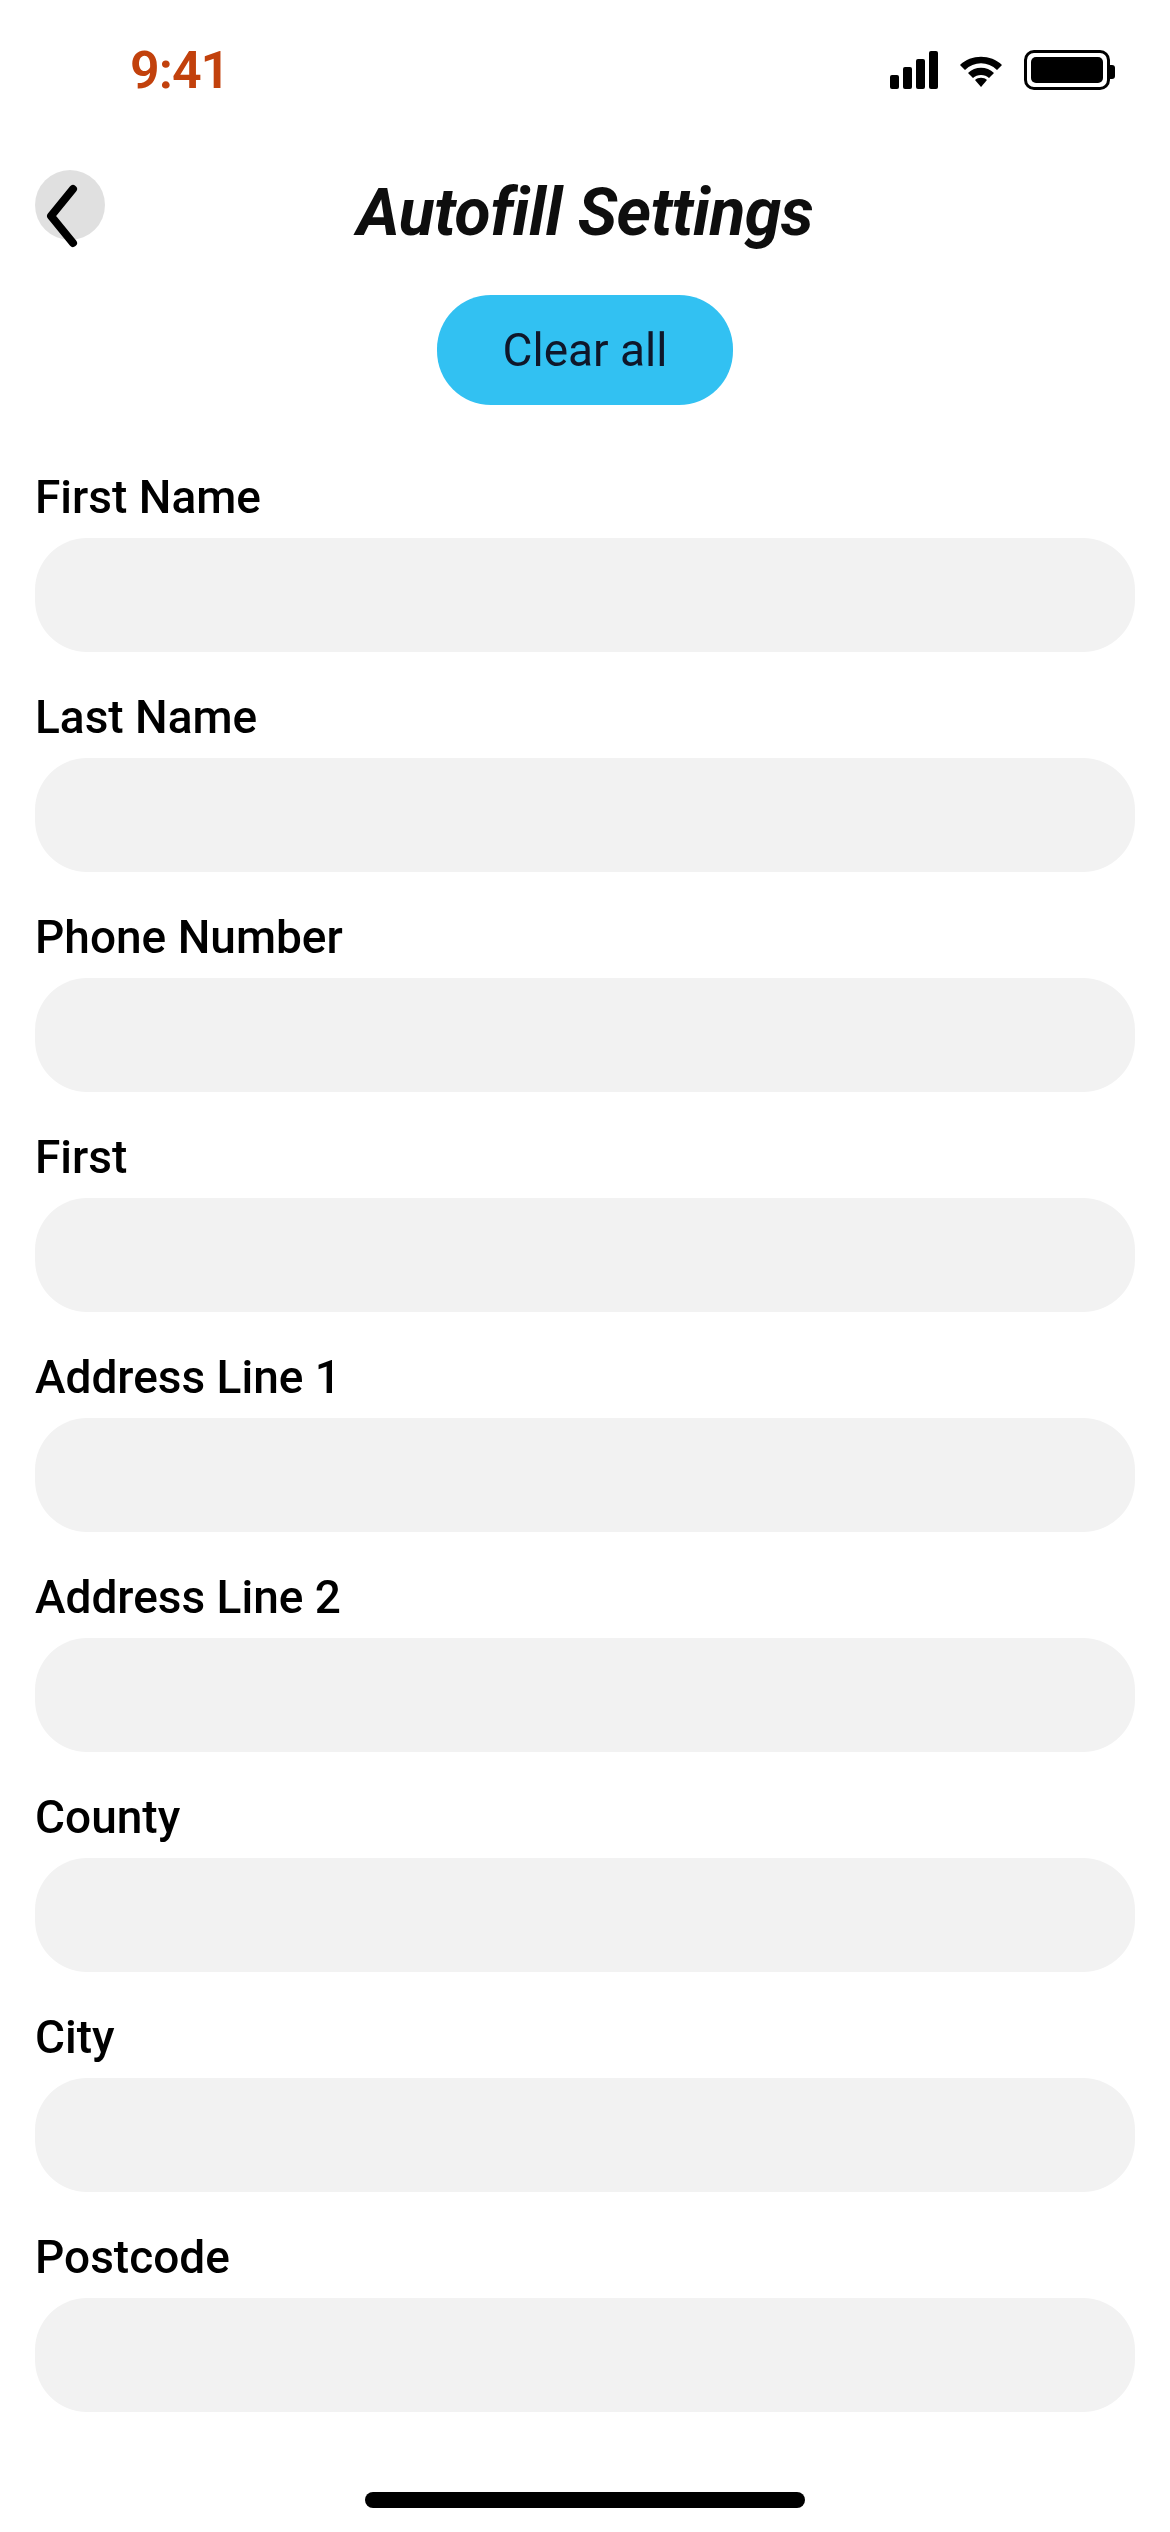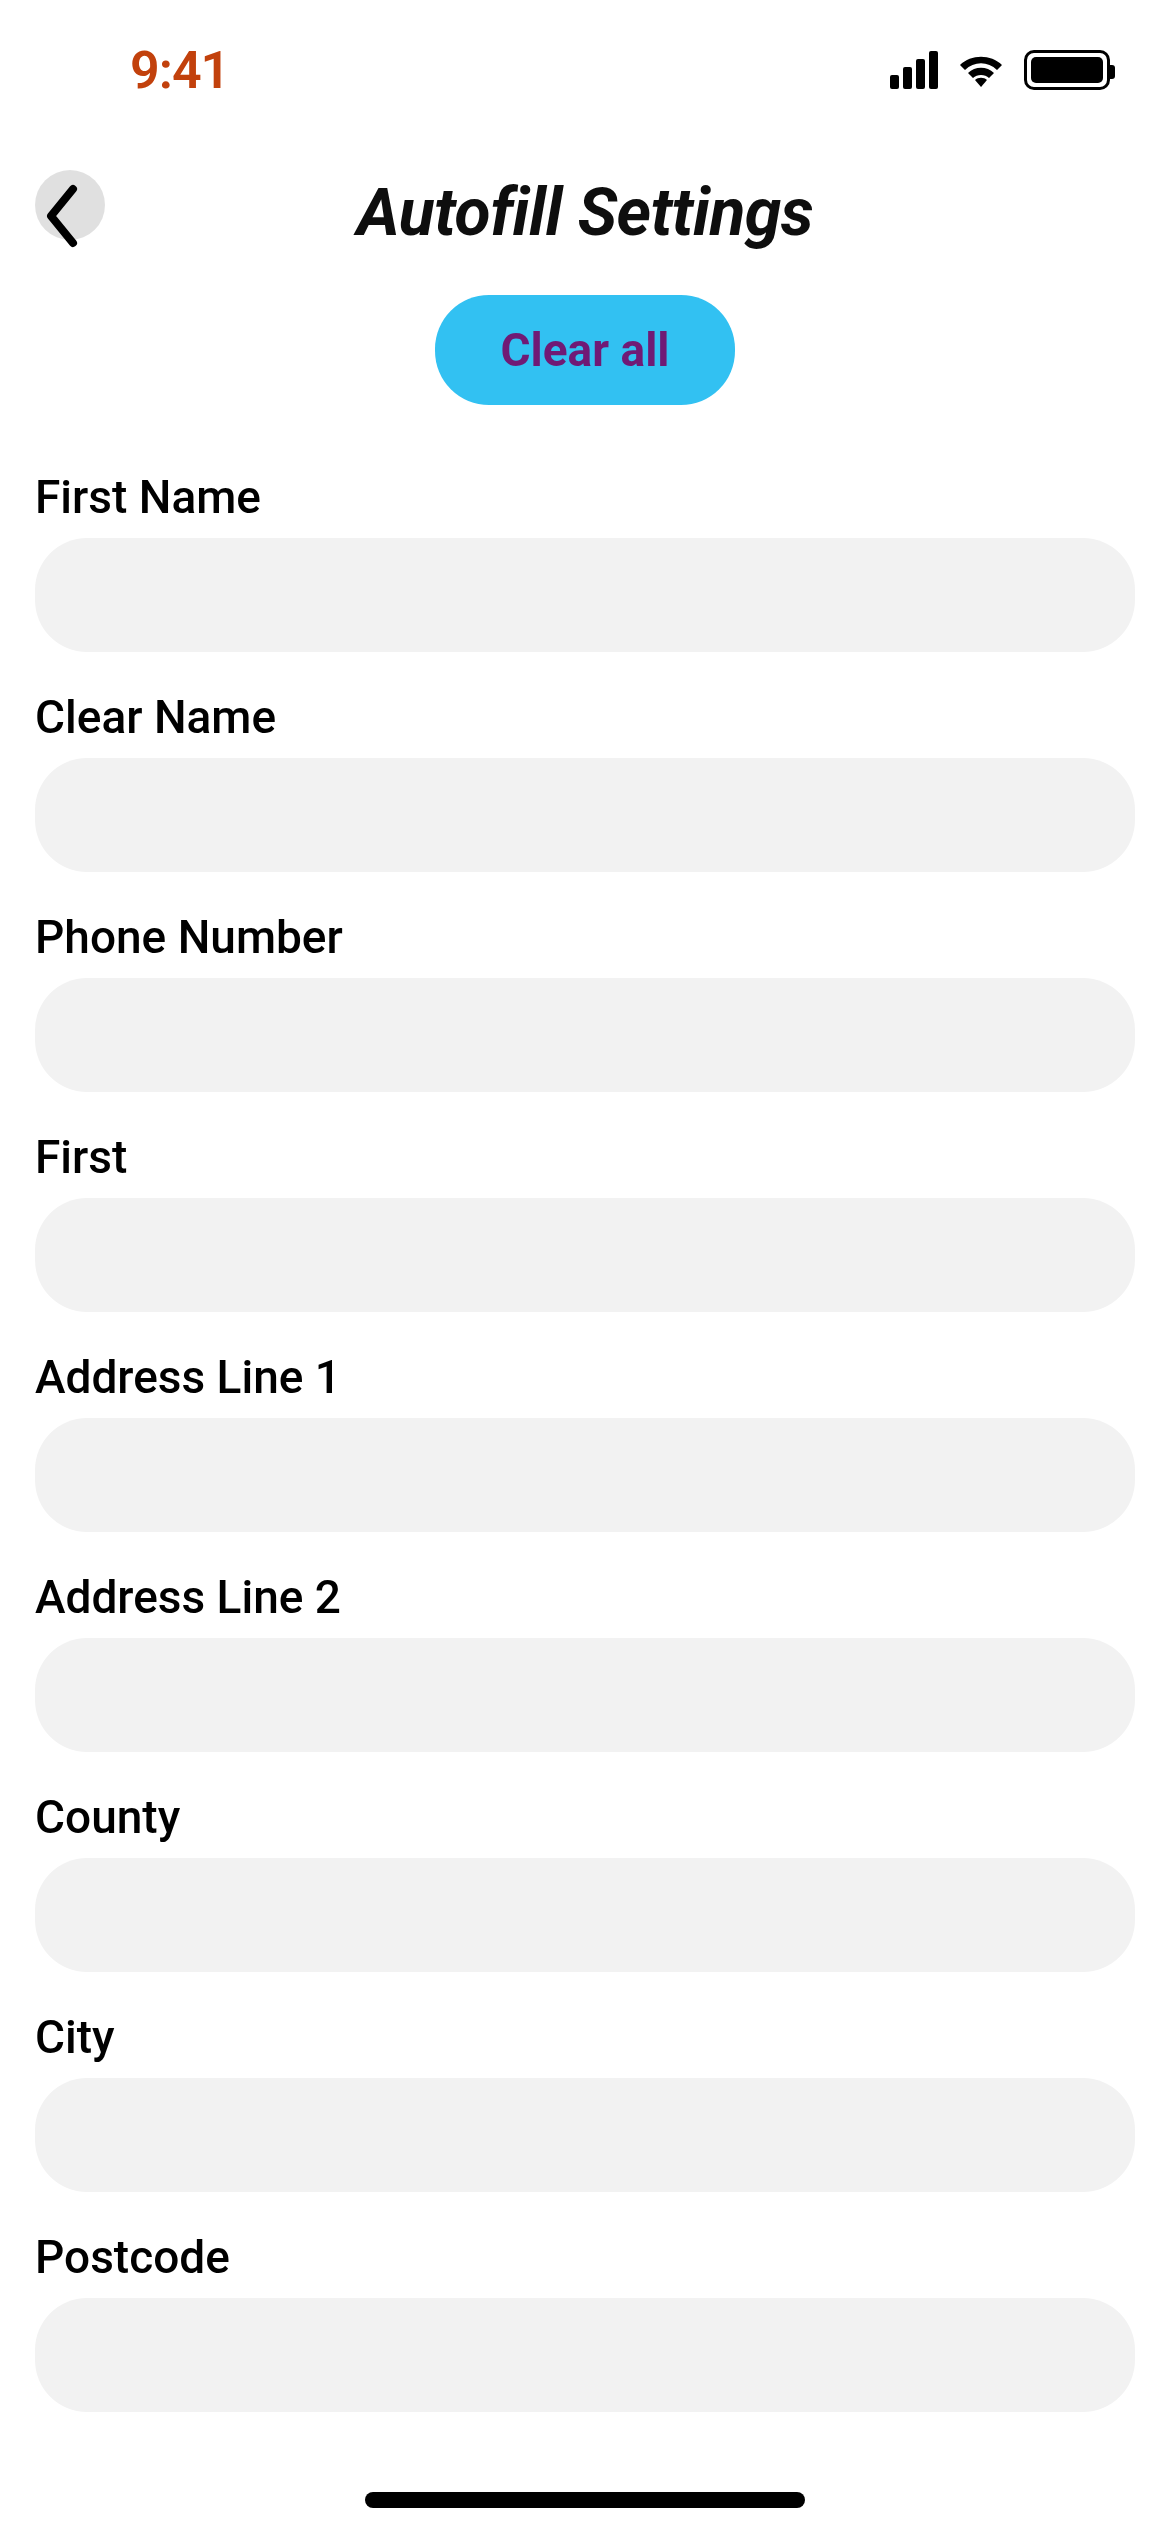--- a/index.html
+++ b/index.html
@@ -116,23 +116,23 @@
       text-align: center;
       font-size: 40px;
       color: #7a7a7a;
       margin-top: 12px;
       font-weight: 400;
     }
     .clear-btn {
       display: block;
       margin: 44px auto 0 auto;
       background: #32c1f2;
-      color: #701a75;
+      color: #0f172a;
       font-size: 46px;
-      font-weight: 700;
+      font-weight: 400;
       border: none;
       border-radius: 54px;
       padding: 28px 66px;
       cursor: pointer;
     }
 
     .form {
       position: absolute;
       top: 470px;
       left: 0;
@@ -208,21 +208,21 @@
   <h1 class="page-title">Autofill Settings</h1>
   <button class="clear-btn">Clear all</button>
 </div>
 
 <div class="form">
   <div class="field">
     <label class="field-label">First Name</label>
     <input class="field-input" type="text" value="" style="">
   </div>
   <div class="field">
-    <label class="field-label">Clear Name</label>
+    <label class="field-label">Last Name</label>
     <input class="field-input" type="text" value="" style="">
   </div>
   <div class="field">
     <label class="field-label">Phone Number</label>
     <input class="field-input" type="tel" value="" style="">
   </div>
   <div class="field">
     <label class="field-label">First</label>
     <input class="field-input" type="email" value="" style="">
   </div>

